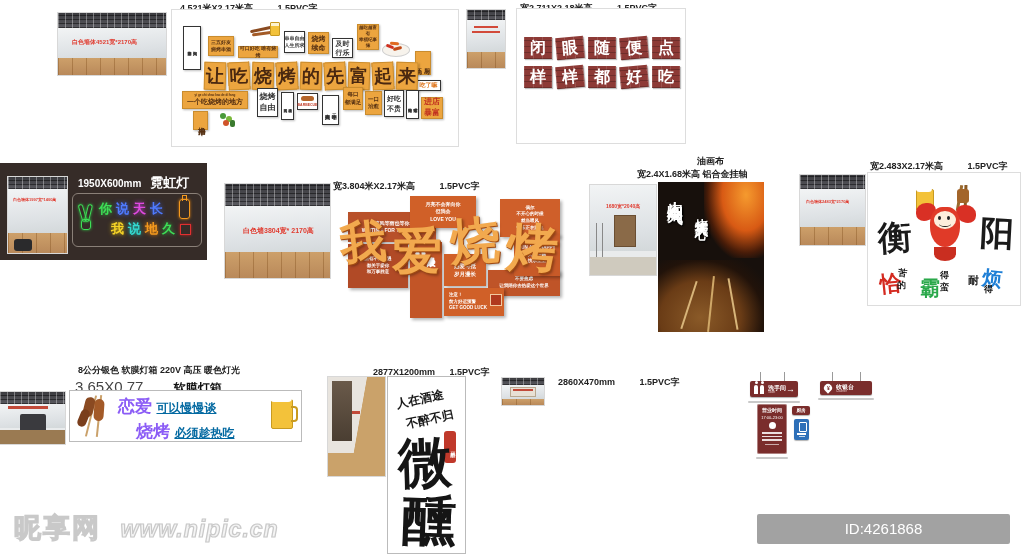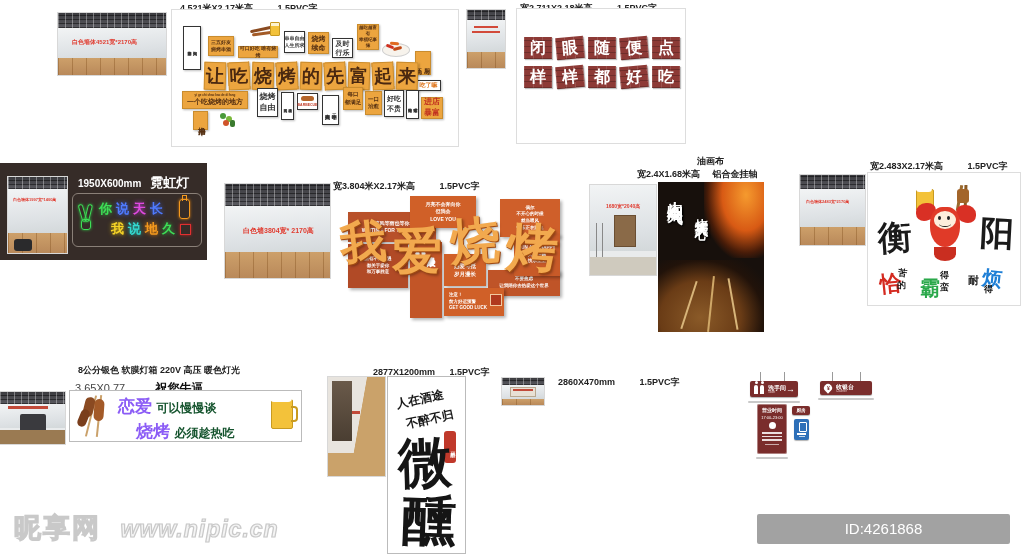--- a/index.html
+++ b/index.html
@@ -57,21 +57,21 @@
     text-shadow:1px 1px 0 #a04a12,2px 2px 3px rgba(0,0,0,.35);}
   
   #poster{background:#17100c;overflow:hidden;}
   .po-col{position:absolute;writing-mode:vertical-rl;color:#fff;font-family:"Liberation Serif",serif;
     font-weight:bold;text-shadow:1px 1px 2px #000;letter-spacing:2px;}
   
   .hy-char{position:absolute;font:bold 34px "Liberation Serif",serif;color:#1a1a1a;}
   .hy-sm{font:bold 9px "Liberation Serif",serif;color:#1a1a1a;}
   
   .lb-big{font:bold 17px "Liberation Serif",serif;color:#8b5cf6;}
-  .lb-mid{font:bold 12px "Liberation Sans",sans-serif;color:#14532d;}
+  .lb-mid{font:bold 12px "Liberation Sans",sans-serif;color:#0369a1;text-decoration:underline;}
   
   .wx-top{position:absolute;font:bold 12px "Liberation Serif",serif;color:#1a1a1a;transform:rotate(-12deg);white-space:nowrap;}
   .wx-big{position:absolute;font:bold 54px "Liberation Serif",serif;color:#151515;}
   
   .sign{position:absolute;background:#7a2d2c;border-radius:2px;color:#fff;display:flex;align-items:center;
     box-shadow:0 1px 1px rgba(0,0,0,.3);}
   .hang{position:absolute;width:1px;background:#9a9a9a;}
   .dimbar{position:absolute;height:2px;background:#c9c9c9;border-radius:1px;}
   .person{width:4px;height:9px;background:#fff;border-radius:2px 2px 0 0;position:relative;margin:0 1px;display:inline-block;}
   .person:before{content:"";position:absolute;top:-4px;left:0.5px;width:3px;height:3px;border-radius:50%;background:#fff;}
@@ -286,21 +286,21 @@
 快乐至上</div>
     <div class="wd-big" style="left:-8px;top:16px;transform:rotate(-6deg);">我</div>
     <div class="wd-big" style="left:44px;top:22px;font-size:50px;">爱</div>
     <div class="wd-big" style="left:102px;top:12px;font-size:50px;transform:rotate(-4deg);">烧</div>
     <div class="wd-big" style="left:158px;top:18px;font-size:52px;transform:rotate(3deg);">烤</div>
   </div>
 
   <div class="hdr" style="left:697px;top:155px;">油画布</div>
   <div class="hdr" style="left:637px;top:168px;">
     <span>宽2.4X1.68米高</span>
-    <span style="margin-left:10px;">铝合金挂轴</span>
+    <span style="">铝合金挂轴</span>
   </div>
 
   <div class="photo" style="left:590px;top:185px;width:66px;height:90px;">
     <div class="ph-wall" style="top:0;height:66px;"></div>
     <div class="ph-note" style="left:16px;top:18px;font-size:5px;">1680宽*2040高</div>
     <div class="abs" style="left:24px;top:30px;width:22px;height:32px;background:#8a6a48;box-shadow:inset 0 0 0 1px #6a4e32;"></div>
     <div class="abs" style="left:6px;top:38px;width:1px;height:34px;background:#888;"></div>
     <div class="abs" style="left:12px;top:38px;width:1px;height:34px;background:#888;"></div>
     <div class="abs" style="left:0;bottom:0;width:66px;height:18px;background:#cfcabe;"></div>
   </div>
@@ -357,22 +357,22 @@
       <span class="hy-sm abs" style="left:60px;top:0;">得</span>
       <span class="hy-sm abs" style="left:60px;top:12px;">蛮</span>
       <span class="hy-sm abs" style="left:88px;top:4px;font-size:11px;">耐</span>
       <span class="abs" style="left:102px;top:-4px;font:bold 20px 'Liberation Serif',serif;color:#1e7fd6;transform:rotate(6deg);">烦</span>
       <span class="hy-sm abs" style="left:104px;top:14px;">得</span>
     </div>
   </div>
 
   <div class="hdr" style="left:78px;top:364px;">8公分银色 软膜灯箱 220V 高压 暖色灯光</div>
   <div class="abs" style="left:75px;top:378px;">
-    <span style="font-size:11px;color:#444;">3.65X0.77</span>
-    <span style="font-size:12px;font-weight:bold;margin-left:26px;">祝您牛逼</span>
+    <span style="font-size:15px;color:#444;">3.65X0.77</span>
+    <span style="font-size:12px;font-weight:bold;margin-left:26px;">软膜灯箱</span>
   </div>
 
   <div class="photo" style="left:0;top:392px;width:65px;height:52px;">
     <div class="ph-ceil" style="height:12px;"></div>
     <div class="ph-wall" style="top:12px;height:24px;"></div>
     <div class="abs" style="left:8px;top:14px;width:40px;height:3px;background:#c24a3a;"></div>
     <div class="abs" style="left:20px;top:22px;width:26px;height:18px;background:#3a3a3e;border-radius:2px;"></div>
     <div class="ph-wood" style="height:14px;background:#9a7a52;"></div>
   </div>
 

